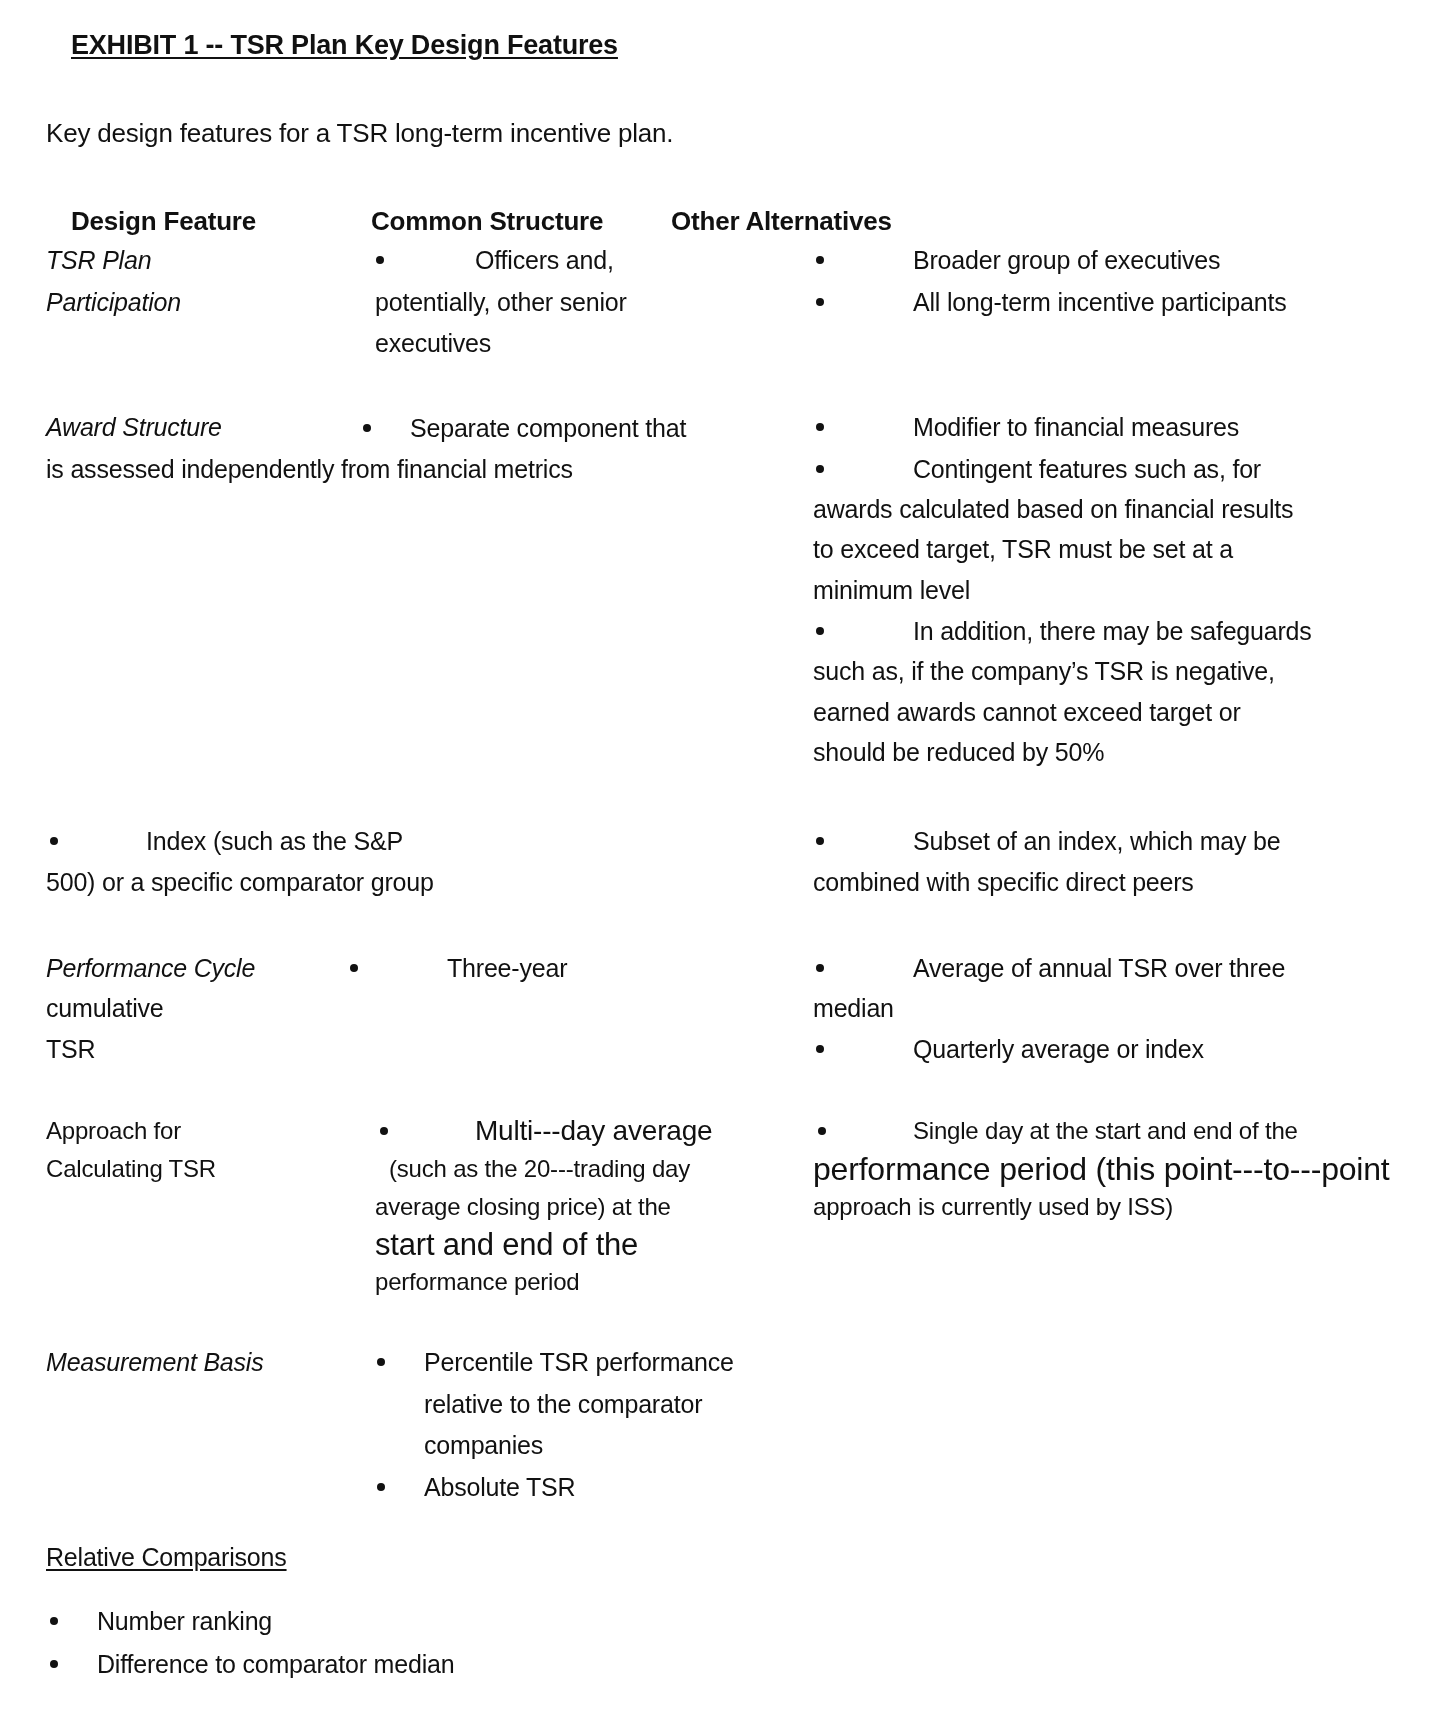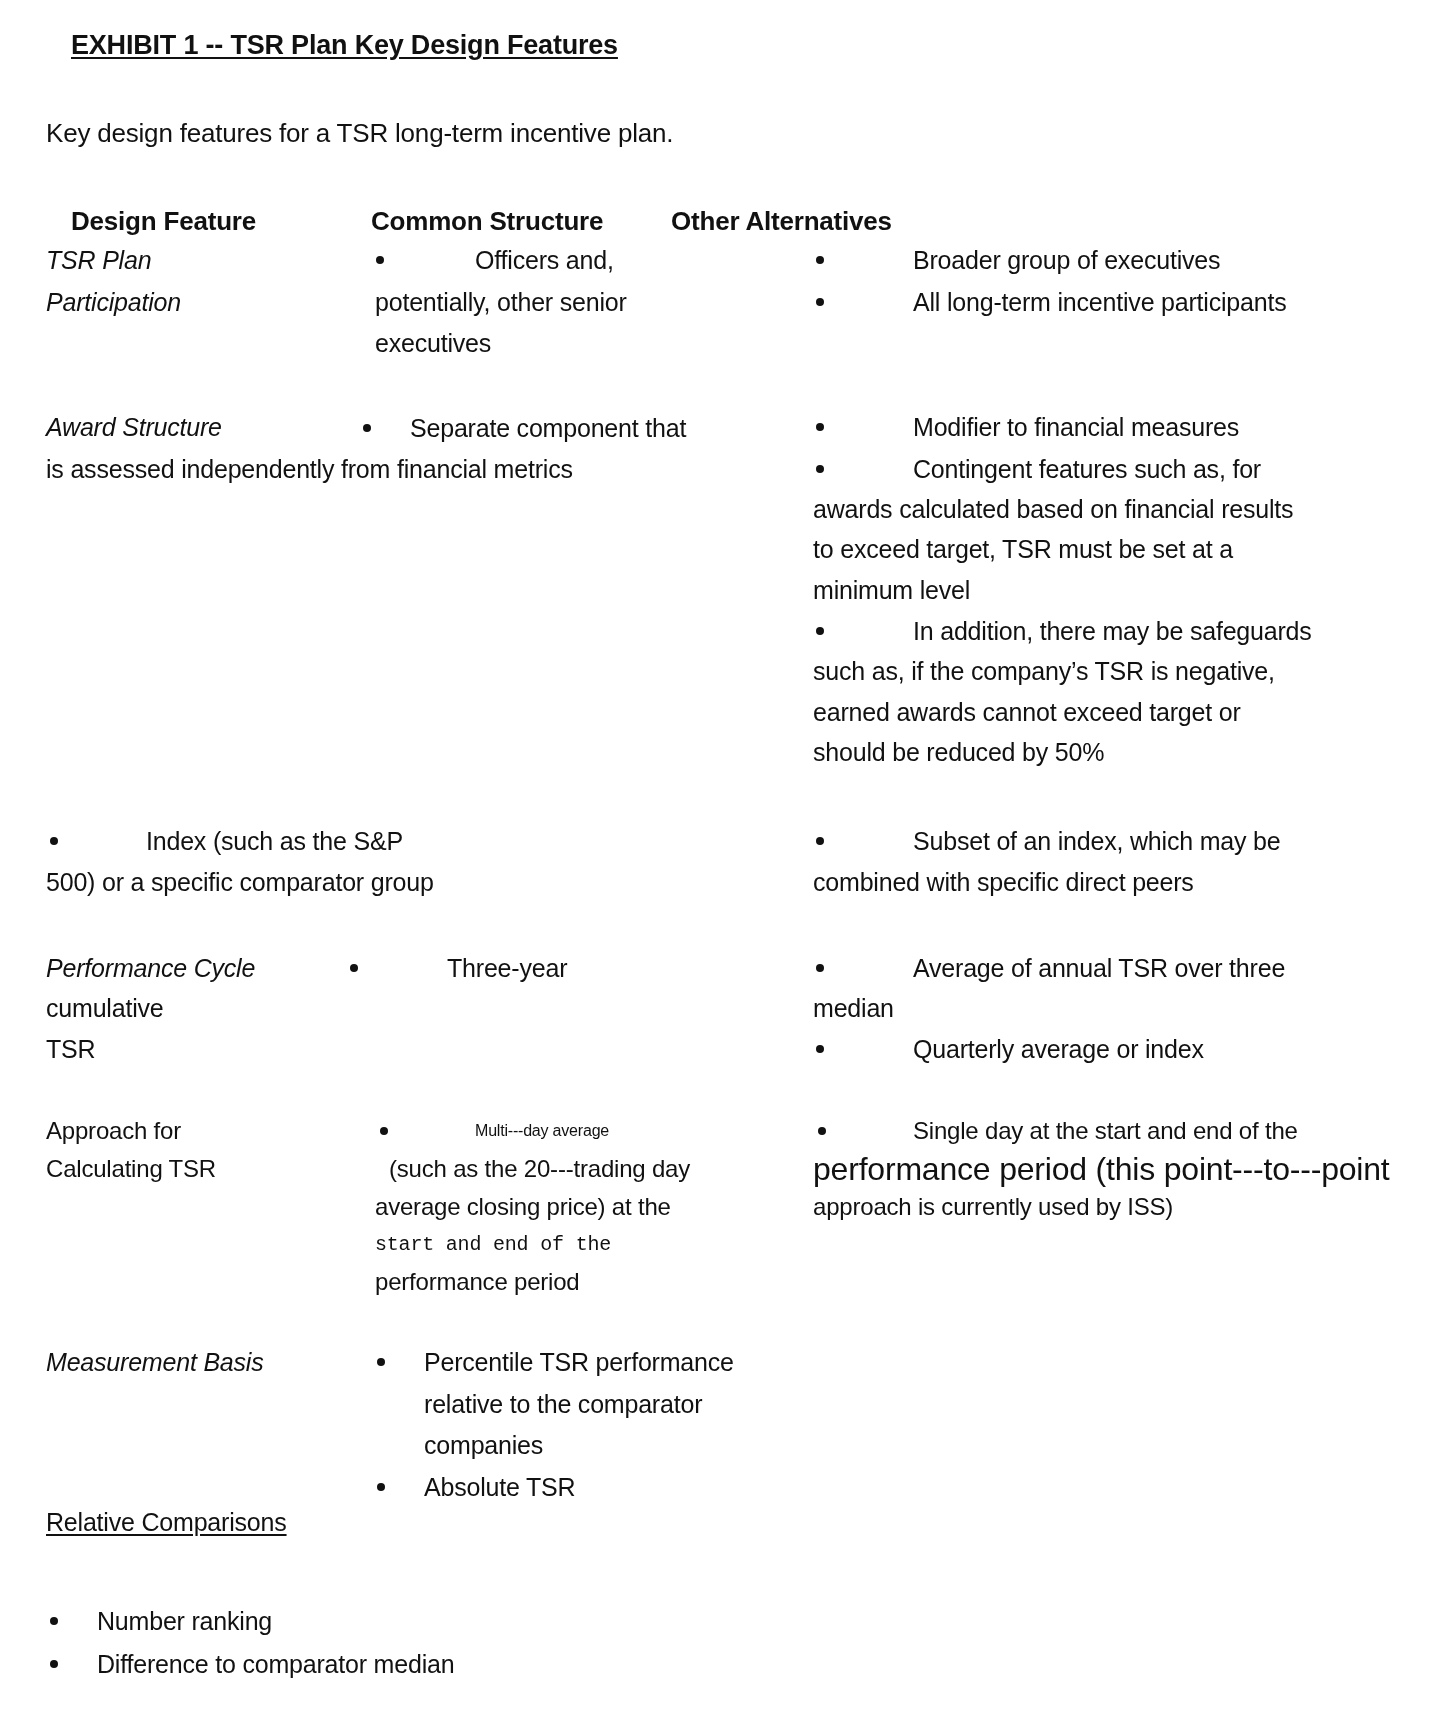--- a/index.html
+++ b/index.html
@@ -81,41 +81,41 @@
   <div class="t" style="left:813px; top:993px;">median</div>
   <span class="bullet" style="left:816px; top:1045px;"></span>
   <div class="t" style="left:913px; top:1034px;">Quarterly average or index</div>
 </div>
 
 <div>
   <div class="t" style="left:46px; top:1116px; font-size:24px;">Approach for</div>
   <div class="t" style="left:46px; top:1154px; font-size:24px;">Calculating TSR</div>
 
   <span class="bullet" style="left:380px; top:1127px;"></span>
-  <div class="t" style="left:475px; top:1116px; font-size:16px;">Multi---day average</div>
+  <div class="t" style="left:475px; top:1116px; font-size:28px;">Multi---day average</div>
   <div class="t" style="left:375px; top:1154px; font-size:24px;margin-left:14px;">(such as the 20---trading day</div>
   <div class="t" style="left:375px; top:1192px; font-size:24px;">average closing price) at the</div>
-  <div class="t" style="left:375px; top:1230px; font-size:20px;font-family:Liberation Mono, monospace;">start and end of the</div>
+  <div class="t" style="left:375px; top:1230px; font-size:31px;">start and end of the</div>
   <div class="t" style="left:375px; top:1267px; font-size:24px;">performance period</div>
 
   <span class="bullet" style="left:818px; top:1127px;"></span>
   <div class="t" style="left:913px; top:1116px; font-size:24px;">Single day at the start and end of the</div>
   <div class="t" style="left:813px; top:1154px; font-size:32px;">performance period (this point---to---point</div>
   <div class="t" style="left:813px; top:1192px; font-size:24px;">approach is currently used by ISS)</div>
 </div>
 
 <div>
   <div class="t i" style="left:46px; top:1347px;">Measurement Basis</div>
   <span class="bullet" style="left:377px; top:1358px;"></span>
   <div class="t" style="left:424px; top:1347px;">Percentile TSR performance</div>
   <div class="t" style="left:424px; top:1389px;">relative to the comparator</div>
   <div class="t" style="left:424px; top:1430px;">companies</div>
   <span class="bullet" style="left:377px; top:1483px;"></span>
   <div class="t" style="left:424px; top:1472px;">Absolute TSR</div>
 </div>
 
 <div>
-  <div class="t u" style="left:46px; top:1507px;text-align:center;">Relative Comparisons</div>
+  <div class="t u" style="left:46px; top:1542px;text-align:center;">Relative Comparisons</div>
   <span class="bullet" style="left:50px; top:1617px;"></span>
   <div class="t" style="left:97px; top:1606px;">Number ranking</div>
   <span class="bullet" style="left:50px; top:1660px;"></span>
   <div class="t" style="left:97px; top:1649px;">Difference to comparator median</div>
 </div>
 
 </body></html>

